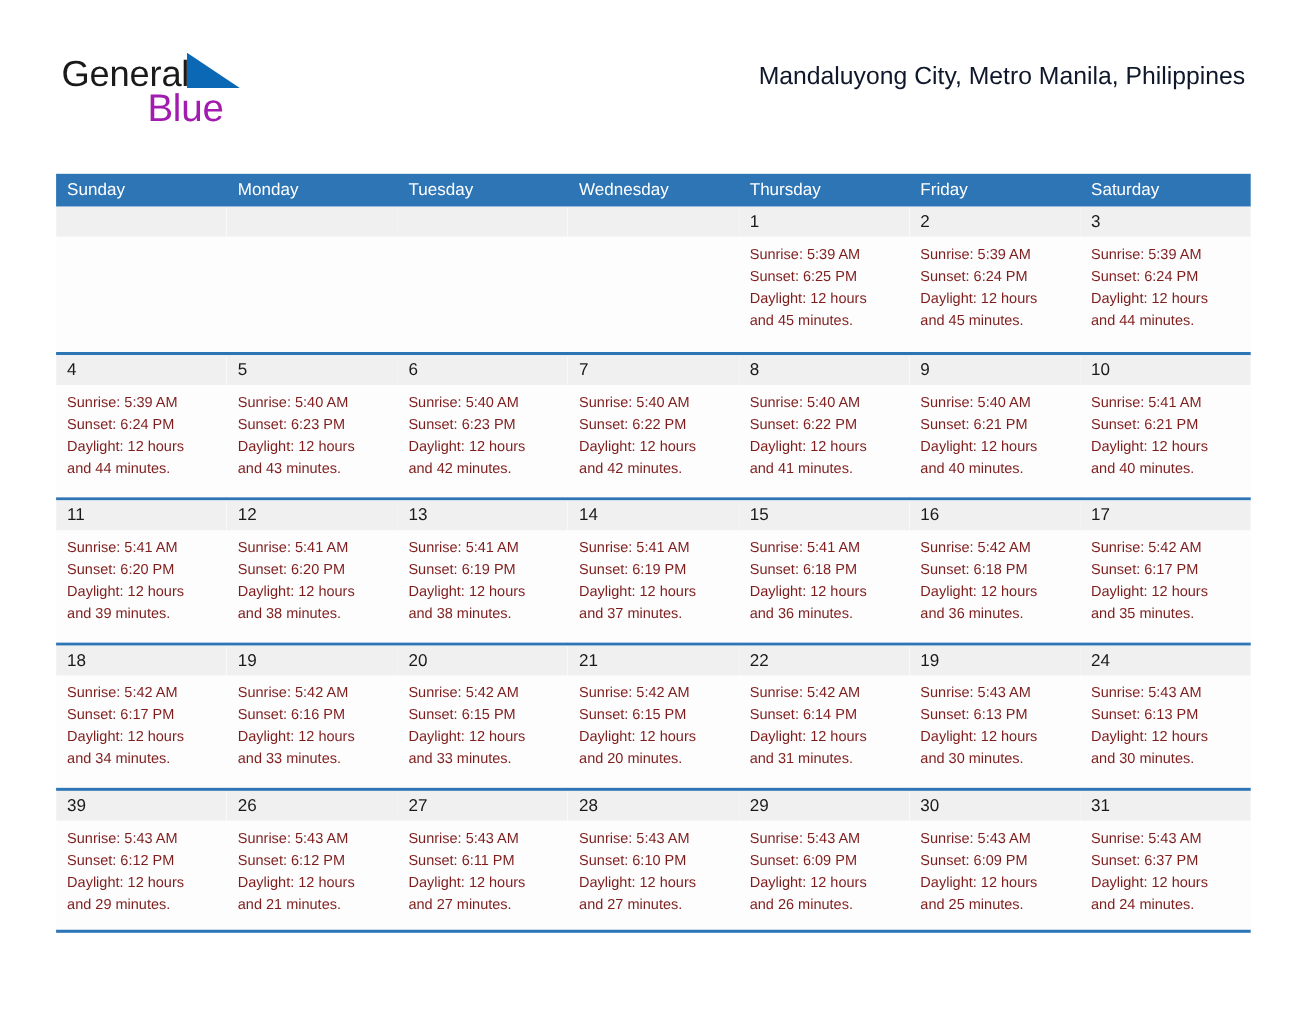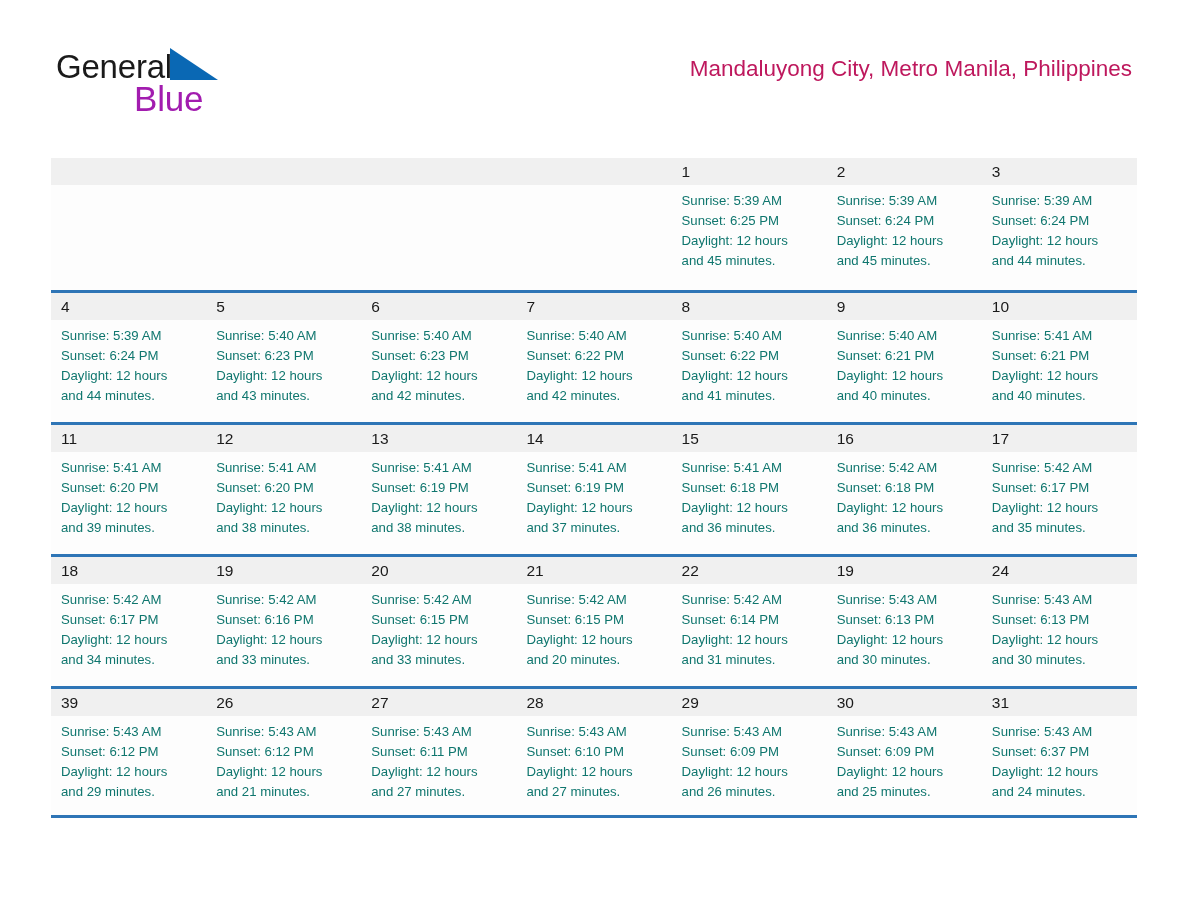--- a/index.html
+++ b/index.html
@@ -72,21 +72,21 @@
   .cal-title {
     font-size: 41px;
     color: #111111;
     line-height: 48px;
     font-weight: normal;
     margin: 0;
     letter-spacing: 0.2px;
   }
   .cal-subtitle {
     font-size: 22.5px;
-    color: #be185d;
+    color: #0f172a;
     line-height: 30px;
     margin: 10px 0 0 0;
     font-weight: normal;
     white-space: nowrap;
   }
 
   
   .calendar {
     position: absolute;
     left: 51px;
@@ -138,21 +138,21 @@
     font-size: 15.5px;
     color: #1a1a1a;
     line-height: 27px;
     padding-left: 10px;
     display: block;
   }
   .day-info {
     padding: 6px 10px 0 10px;
     font-size: 13.2px;
     line-height: 20px;
-    color: #0f766e;
+    color: #7f1d1d;
   }
   .day-info div {
     white-space: nowrap;
   }
 </style>
 </head>
 <body>
 
 <div class="page">
 
@@ -170,20 +170,29 @@
     </div>
 
     <div class="title-block">
       <h2 class="cal-subtitle">Mandaluyong City, Metro Manila, Philippines</h2>
     </div>
 
   </div>
 
   <div class="calendar">
 
+    <div class="weekday-header">
+      <div class="weekday-cell">Sunday</div>
+      <div class="weekday-cell">Monday</div>
+      <div class="weekday-cell">Tuesday</div>
+      <div class="weekday-cell">Wednesday</div>
+      <div class="weekday-cell">Thursday</div>
+      <div class="weekday-cell">Friday</div>
+      <div class="weekday-cell">Saturday</div>
+    </div>
 
     <div id="weeks-container">
         <div class="week-row first">
           <div class="day-cell empty">
     <div class="day-number-band">
       <span class="day-number"></span>
     </div>
 
   </div>
           <div class="day-cell empty">

